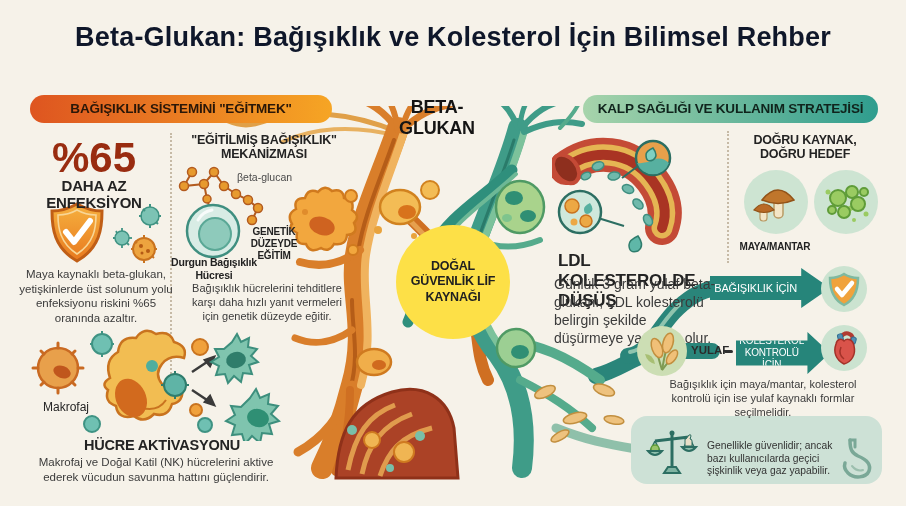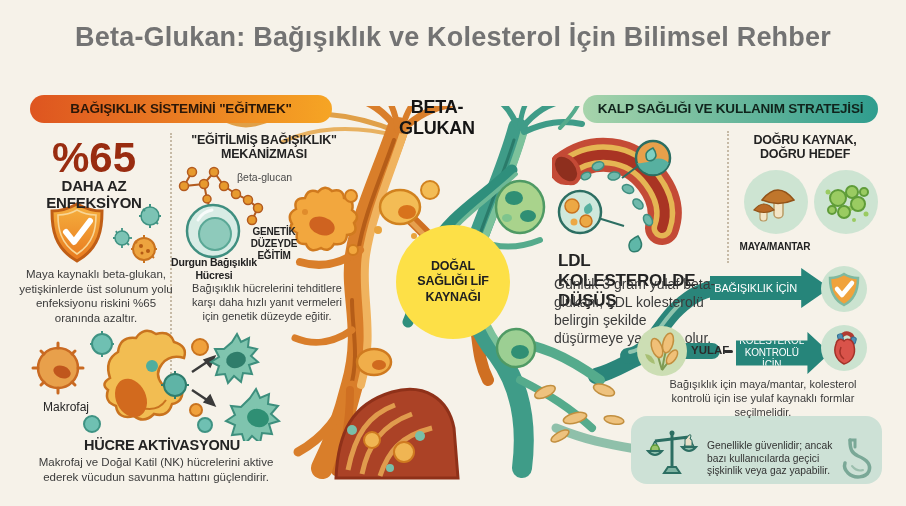--- a/index.html
+++ b/index.html
@@ -4,21 +4,21 @@
 <style>
   html,body{margin:0;padding:0;background:#e9e5da;}
   .canvas{
     position:relative;width:906px;height:506px;overflow:hidden;
     background:#f6f2e9;
     font-family:"Liberation Sans", sans-serif;
     color:#222;
   }
   .abs{position:absolute;}
   
-  .title{left:0;top:22px;width:906px;text-align:center;font-size:27px;font-weight:bold;color:#737373;letter-spacing:.2px;z-index:3;}
+  .title{left:0;top:22px;width:906px;text-align:center;font-size:27px;font-weight:bold;color:#0f172a;letter-spacing:.2px;z-index:3;}
   
   .pill{height:28px;line-height:28px;border-radius:15px;text-align:center;font-size:13.5px;font-weight:bold;letter-spacing:-.2px;z-index:3;}
   .pill-orange{left:30px;top:95px;width:302px;background:linear-gradient(90deg,#de5520,#f6a524);color:#2a1708;}
   .pill-teal{left:583px;top:95px;width:295px;background:linear-gradient(90deg,#a7d4ab,#2f9d8e);color:#10241c;}
   .center-label{left:374px;top:97px;width:126px;text-align:center;font-size:18px;font-weight:bold;color:#141414;z-index:3;letter-spacing:-.2px;}
   
   .dotted{width:0;border-left:2px dotted #c6baa6;z-index:1;}
   
   .stat-value{left:28px;top:137px;width:132px;text-align:center;font-size:42px;font-weight:800;color:#992c10;line-height:1;z-index:3;}
   .stat-label{left:28px;top:177px;width:132px;text-align:center;font-size:15px;font-weight:800;color:#232323;line-height:1.15;z-index:3;letter-spacing:-.2px;}
@@ -308,21 +308,21 @@
       <path d="M 250 398 l 6 -9 4 9 9 -4 -1 10 10 2 -7 8 8 7 -10 3 3 10 -10 -1 -2 10 -8 -7 -7 8 -3 -10 -10 1 3 -10 -9 -4 9 -6 -4 -9 10 1 z" fill="#7fc4ae" stroke="#3d8f7d" stroke-width="2"></path>
       <ellipse cx="258" cy="418" rx="11" ry="9" fill="#2f8f74" transform="rotate(15 258 418)"></ellipse>
     </g>
   </svg>
   <div class="abs makrofaj-label">Makrofaj</div>
   <div class="abs sec-head ca-head">HÜCRE AKTİVASYONU</div>
   <div class="abs body-text ca-desc">Makrofaj ve Doğal Katil (NK) hücrelerini aktive ederek vücudun savunma hattını güçlendirir.</div>
 
   <div class="abs fiber-circle">
     <div>DOĞAL</div>
-    <div>SAĞLIĞI LİF</div>
+    <div>GÜVENLİK LİF</div>
     <div>KAYNAĞI</div>
   </div>
 
   <svg class="abs z2" style="left:552px;top:133px;" width="192" height="120" viewBox="552 133 192 120">
     <path d="M 566 168 C 592 148 630 150 652 180 C 664 196 668 212 662 228" stroke="#c44a36" stroke-width="34" fill="none" stroke-linecap="round"></path>
     <path d="M 566 168 C 592 148 630 150 652 180 C 664 196 668 212 662 228" stroke="#e5b553" stroke-width="21" fill="none" stroke-linecap="round"></path>
     <path d="M 566 168 C 592 148 630 150 652 180 C 664 196 668 212 662 228" stroke="#a93423" stroke-width="10" fill="none" stroke-linecap="round"></path>
     <ellipse cx="566" cy="169" rx="11" ry="16" fill="#8e2f1e" stroke="#c44a36" stroke-width="4" transform="rotate(-38 566 169)"></ellipse>
     <g fill="#6fb9ab" stroke="#3f8f80" stroke-width="1.5">
       <ellipse cx="598" cy="166" rx="6" ry="4" transform="rotate(-20 598 166)"></ellipse>

